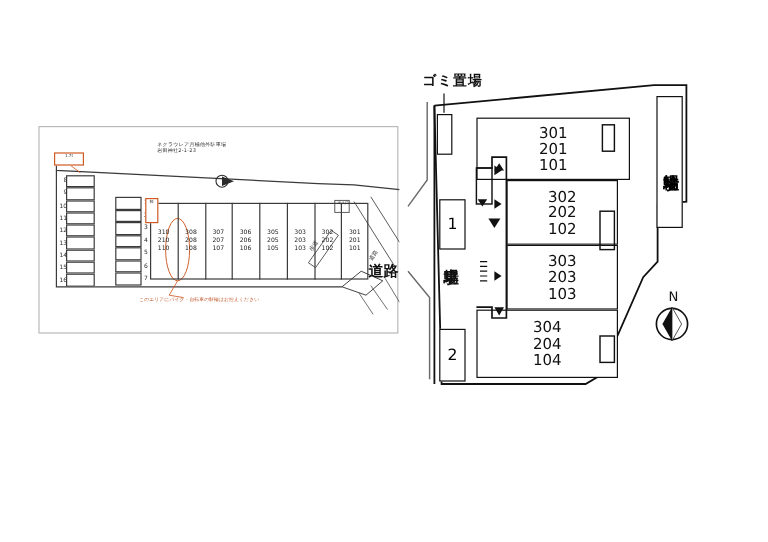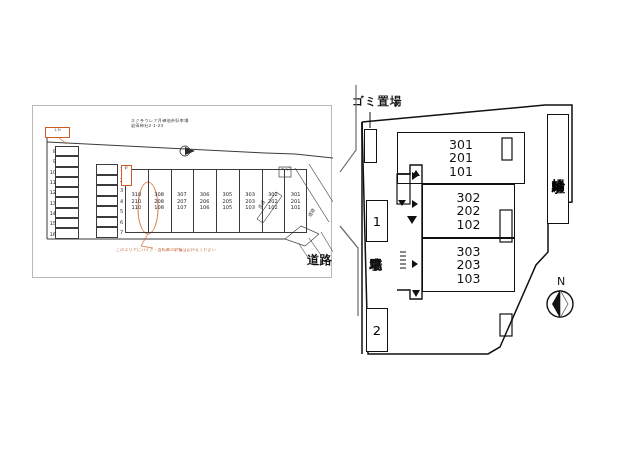--- a/index.html
+++ b/index.html
@@ -38,21 +38,21 @@
             justify-content:center;align-items:center;}
   .unit-col b{font-weight:400;font-size:5.1px;line-height:6.4px;color:#242424;
               display:block;}
 
   .diag-label{position:absolute;font-size:4.6px;color:#2b2b2b;white-space:nowrap;}
 
   #warn-note{position:absolute;left:83px;top:141px;font-size:4px;color:#c0562a;
              white-space:nowrap;letter-spacing:.1px;}
 
   
-  #right-panel{position:absolute;left:340px;top:58px;width:300px;height:285px;margin-top:34px;}
+  #right-panel{position:absolute;left:340px;top:58px;width:300px;height:285px;}
   .rp-label{position:absolute;color:#111;font-weight:bold;}
   .vlabel{writing-mode:vertical-rl;text-orientation:upright;}
 
   .rp-box{position:absolute;border:1.4px solid #111;background:#fff;box-sizing:border-box;
           display:flex;align-items:center;justify-content:center;}
   .unit-block{position:absolute;border:1.4px solid #111;background:#fff;box-sizing:border-box;
               display:flex;flex-direction:column;align-items:center;justify-content:center;}
   .unit-block b{font-weight:400;font-size:12.5px;line-height:13.5px;color:#111;
                 font-family:"DejaVu Sans","Liberation Sans",sans-serif;}
 
@@ -254,20 +254,25 @@
       </div>
     <div class="unit-block" id="bldg-2" style="left:82px;top:92px;width:93px;height:54px;">
         <b>302</b>
         <b>202</b>
         <b>102</b>
       </div>
     <div class="unit-block" id="bldg-3" style="left:82px;top:146px;width:93px;height:54px;">
         <b>303</b>
         <b>203</b>
         <b>103</b>
+      </div>
+    <div class="unit-block" id="bldg-4" style="left:57px;top:200px;width:118px;height:57px;">
+        <b>304</b>
+        <b>204</b>
+        <b>104</b>
       </div>
 
     <svg width="300" height="285" style="position:absolute;left:0;top:0;pointer-events:none;">
 
       <polyline points="57,82 70,82 70,73 82,73 82,207 70,207 70,198 57,198" fill="none" stroke="#111" stroke-width="1.4"></polyline>
       <rect x="57" y="82" width="13" height="30" fill="none" stroke="#111" stroke-width="1.2"></rect>
 
       <polygon points="72,80 78,84 72,88" fill="#111"></polygon>
       <polygon points="72,108 78,112 72,116" fill="#111"></polygon>
       <polygon points="72,168 78,172 72,176" fill="#111"></polygon>

